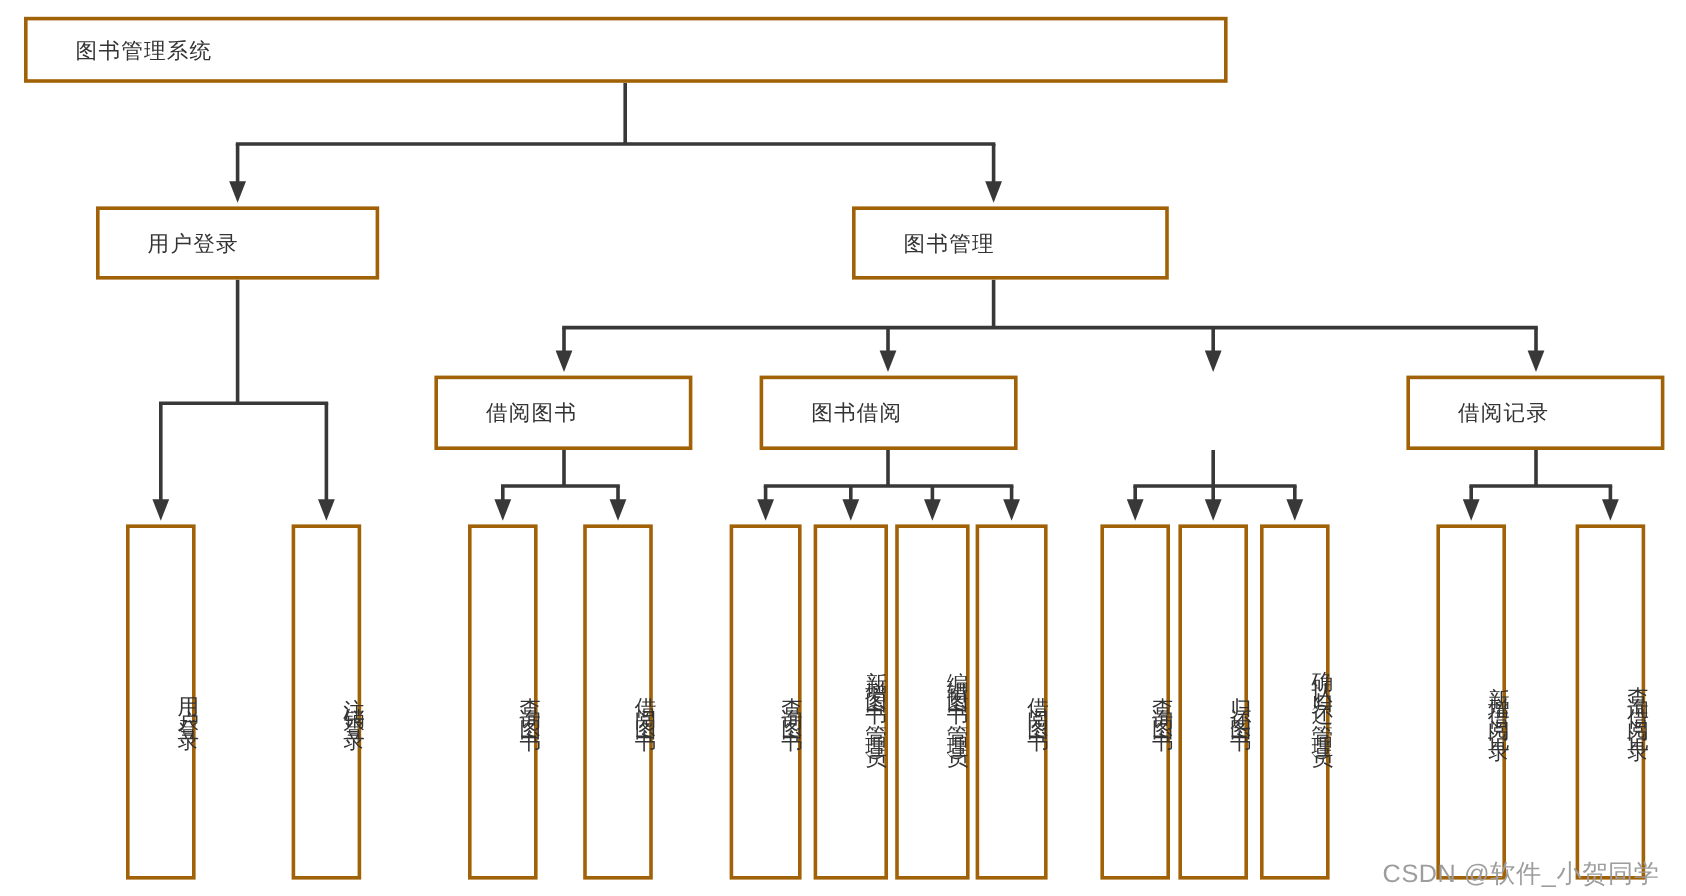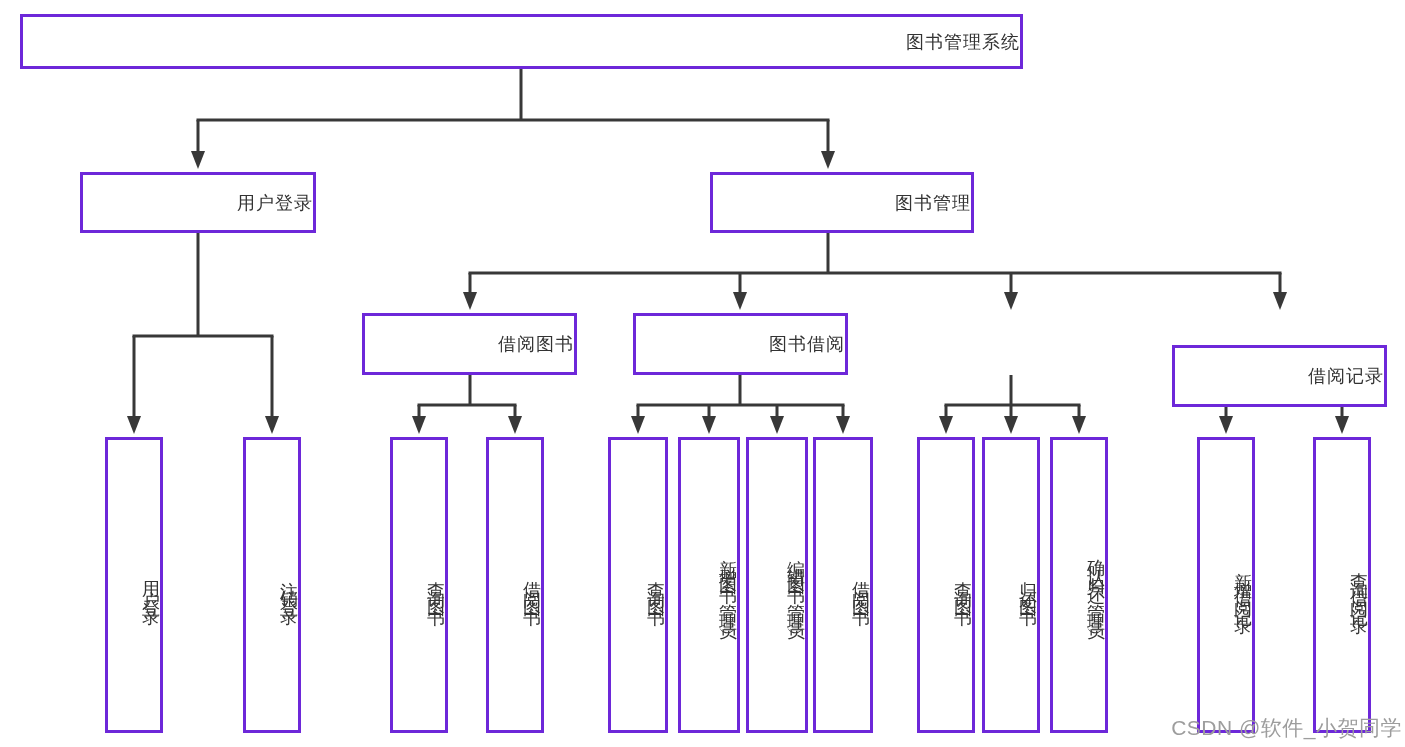--- a/index.html
+++ b/index.html
@@ -14,39 +14,40 @@
   .connectors {
     position: absolute;
     left: 0; top: 0;
     width: 1405px; height: 747px;
     pointer-events: none;
   }
   .node {
     position: absolute;
     box-sizing: border-box;
     background: #ffffff;
-    border: 3px solid #6d28d9;
+    border: 3px solid #a16207;
     display: flex;
     align-items: center;
-    justify-content: flex-end;
+    justify-content: flex-start;
     color: #333333;
     font-size: 18px;
     line-height: 1;
     letter-spacing: 1px;
     z-index: 2;
+    padding-left: 40px;
   }
   .node.leaf span {
     writing-mode: vertical-rl;
     text-orientation: mixed;
     letter-spacing: 9px;
     font-size: 18px;
   }
   .watermark {
     position: absolute;
-    right: 3px;
+    right: 22px;
     bottom: 5px;
     font-size: 21px;
     color: #9d9d9d;
     letter-spacing: 0.5px;
     z-index: 3;
   }
 </style>
 </head>
 <body>
 
@@ -107,21 +108,21 @@
   <div class="node" style="left:710px; top:172px; width:264px; height:61px;">
     <span>图书管理</span>
   </div>
 
   <div class="node" style="left:362px; top:313px; width:215px; height:62px;">
     <span>借阅图书</span>
   </div>
   <div class="node" style="left:633px; top:313px; width:215px; height:62px;">
     <span>图书借阅</span>
   </div>
-  <div class="node" style="left:1172px; top:313px; width:215px; height:62px;margin-top:32px;">
+  <div class="node" style="left:1172px; top:313px; width:215px; height:62px;">
     <span>借阅记录</span>
   </div>
 
   <div class="node leaf" style="left:105px; top:437px; width:58px; height:296px;">
     <span>用户登录</span>
   </div>
   <div class="node leaf" style="left:243px; top:437px; width:58px; height:296px;">
     <span>注销登录</span>
   </div>
 

